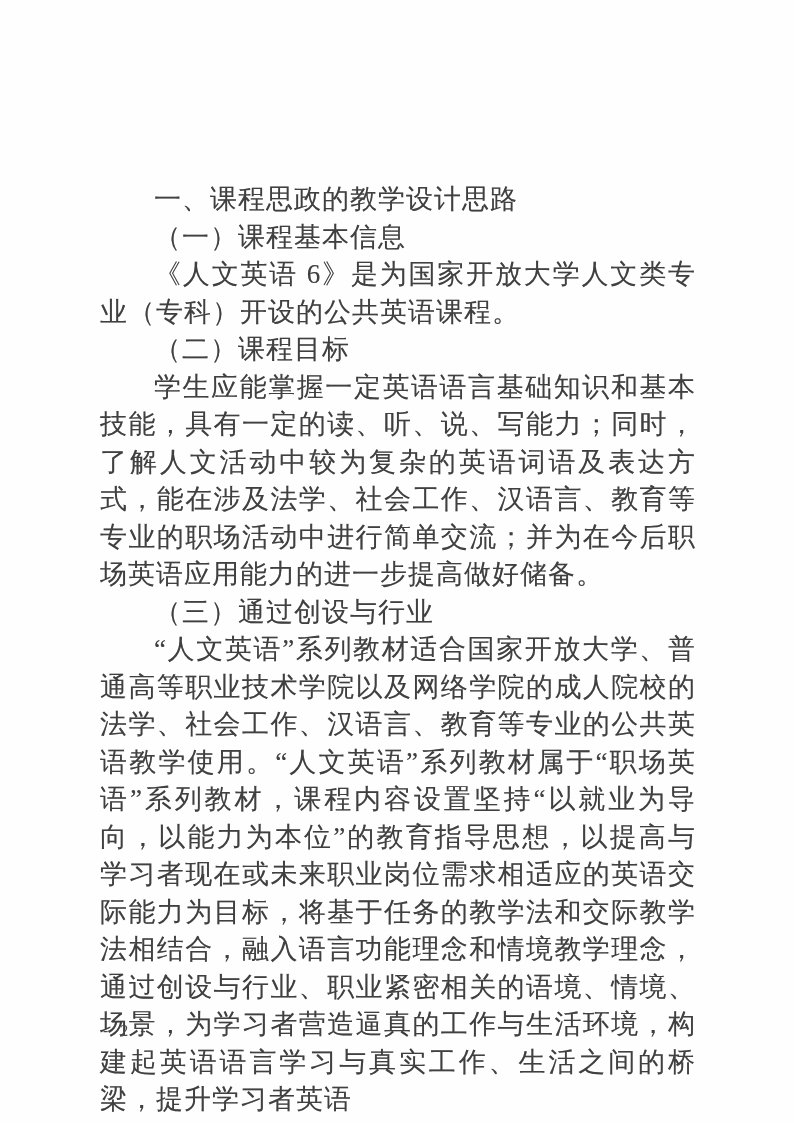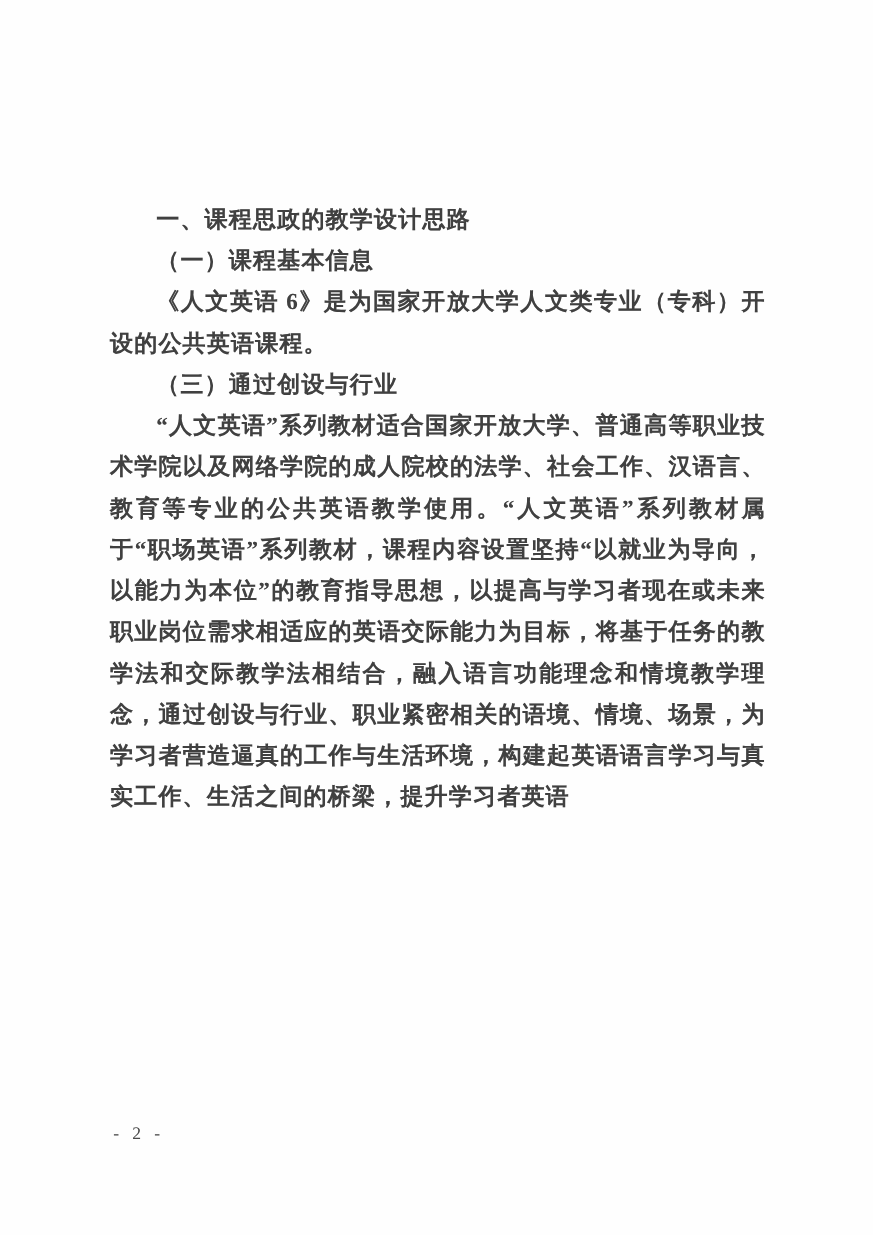--- a/index.html
+++ b/index.html
@@ -18,44 +18,46 @@
   .doc-body {
     position: absolute;
     left: 100px;
     top: 181px;
     width: 596px;
     color: #404040;
   }
   .doc-body p {
     margin: 0;
     padding: 0;
-    font-size: 21px;
+    font-size: 27px;
     line-height: 37.5px;
     letter-spacing: 1px;
     text-indent: 2em;
     text-align: justify;
     text-justify: inter-ideograph;
-    font-weight: bold;
+    font-weight: normal;
     text-shadow: 0 0 0.4px rgba(64,64,64,0.35);
   }
   .page-footer {
     position: absolute;
     left: 103px;
     top: 1022px;
     font-size: 16px;
     letter-spacing: 4px;
     color: #4a4a4a;
     font-family: "Liberation Serif", "DejaVu Serif", serif;
   }
 </style>
 </head>
 <body>
 
 <div class="page">
   <div class="doc-body">
       <p class="heading">一、课程思政的教学设计思路</p>
       <p class="subheading">（一）课程基本信息</p>
       <p class="paragraph">《人文英语 6》是为国家开放大学人文类专业（专科）开设的公共英语课程。</p>
+      <p class="subheading">（二）课程目标</p>
+      <p class="paragraph">学生应能掌握一定英语语言基础知识和基本技能，具有一定的读、听、说、写能力；同时，了解人文活动中较为复杂的英语词语及表达方式，能在涉及法学、社会工作、汉语言、教育等专业的职场活动中进行简单交流；并为在今后职场英语应用能力的进一步提高做好储备。</p>
       <p class="subheading">（三）通过创设与行业</p>
       <p class="paragraph">“人文英语”系列教材适合国家开放大学、普通高等职业技术学院以及网络学院的成人院校的法学、社会工作、汉语言、教育等专业的公共英语教学使用。“人文英语”系列教材属于“职场英语”系列教材，课程内容设置坚持“以就业为导向，以能力为本位”的教育指导思想，以提高与学习者现在或未来职业岗位需求相适应的英语交际能力为目标，将基于任务的教学法和交际教学法相结合，融入语言功能理念和情境教学理念，通过创设与行业、职业紧密相关的语境、情境、场景，为学习者营造逼真的工作与生活环境，构建起英语语言学习与真实工作、生活之间的桥梁，提升学习者英语</p>
     </div>
   <div class="page-footer">- 2 -</div>
 </div>
 
 </body></html>

